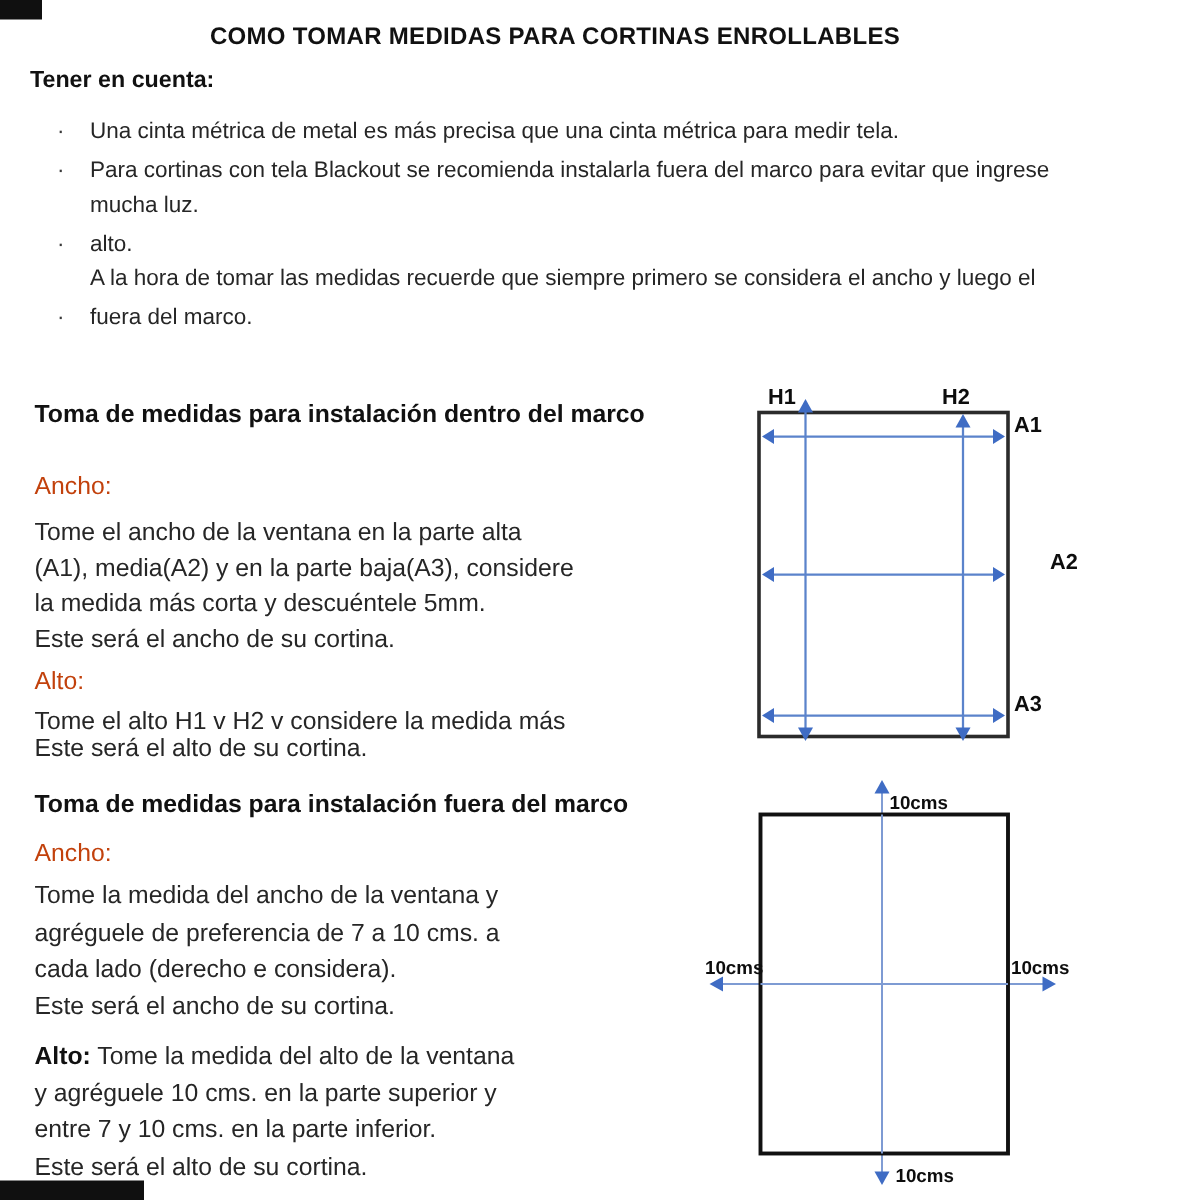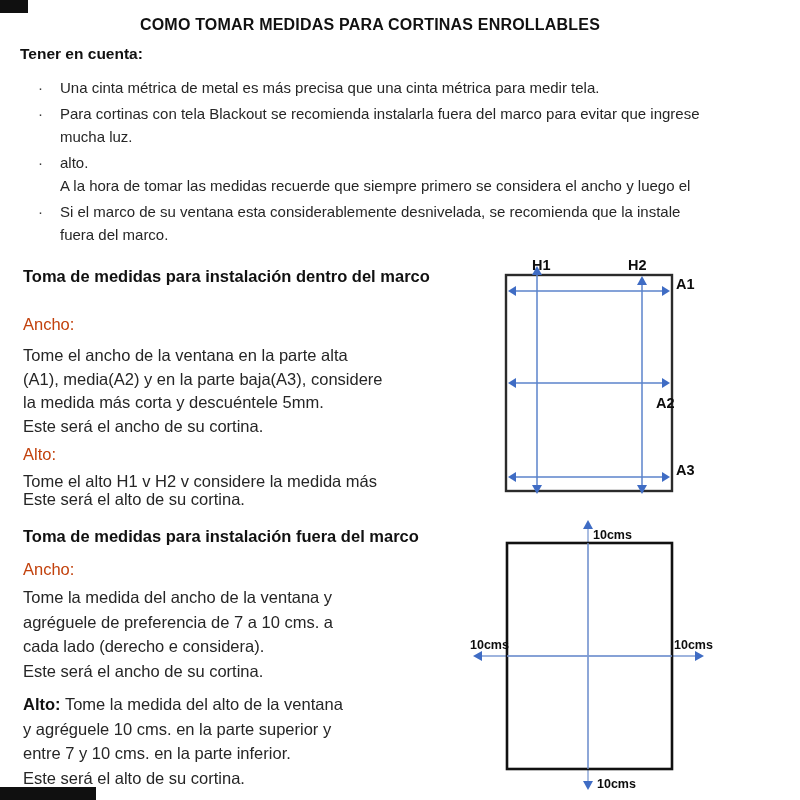--- a/index.html
+++ b/index.html
@@ -53,21 +53,20 @@
     <li>
       <span class="dot">·</span>
       <span class="btext">
         <div class="bline">alto.</div>
         <div class="bline">A la hora de tomar las medidas recuerde que siempre primero se considera el ancho y luego el</div>
       </span>
     </li>
     <li>
       <span class="dot">·</span>
       <span class="btext">
-        <div class="bline">Si el marco de su ventana esta considerablemente desnivelada, se recomienda que la instale</div>
         <div class="bline">fuera del marco.</div>
       </span>
     </li>
   </ul>
 
   <div class="abs sec-heading" style="top:264px;">Toma de medidas para instalación dentro del marco</div>
   <div class="abs sub-label" style="top:315px;">Ancho:</div>
   <div class="abs para" style="top:344px;">
     <div>Tome el ancho de la ventana en la parte alta</div>
     <div>(A1), media(A2) y en la parte baja(A3), considere</div>
@@ -110,24 +109,24 @@
       <polygon points="172,21 167,30 177,30"></polygon>
       <polygon points="172,239 167,230 177,230"></polygon>
       <polygon points="38,36 46,31 46,41"></polygon>
       <polygon points="200,36 192,31 192,41"></polygon>
       <polygon points="38,128 46,123 46,133"></polygon>
       <polygon points="200,128 192,123 192,133"></polygon>
       <polygon points="38,222 46,217 46,227"></polygon>
       <polygon points="200,222 192,217 192,227"></polygon>
     </g>
   </svg>
-  <div class="abs diag-label" style="left:512px;top:258px;margin-left:20px;">H1</div>
+  <div class="abs diag-label" style="left:512px;top:258px;">H1</div>
   <div class="abs diag-label" style="left:628px;top:258px;">H2</div>
   <div class="abs diag-label" style="left:676px;top:277px;">A1</div>
-  <div class="abs diag-label" style="left:656px;top:368px;margin-top:28px;">A2</div>
+  <div class="abs diag-label" style="left:700px;top:368px;">A2</div>
   <div class="abs diag-label" style="left:676px;top:463px;">A3</div>
 
   <svg class="abs" style="left:460px;top:515px;" width="260" height="285" viewBox="0 0 260 285">
     <g stroke="#7e9bd3" stroke-width="1.3">
       <line x1="128" y1="12" x2="128" y2="268"></line>
       <line x1="19" y1="141" x2="238" y2="141"></line>
     </g>
     <rect x="47" y="28" width="165" height="226" fill="none" stroke="#111111" stroke-width="2.6"></rect>
     <line x1="128" y1="28" x2="128" y2="254" stroke="#7e9bd3" stroke-width="1.3"></line>
     <line x1="47" y1="141" x2="212" y2="141" stroke="#7e9bd3" stroke-width="1.3"></line>

